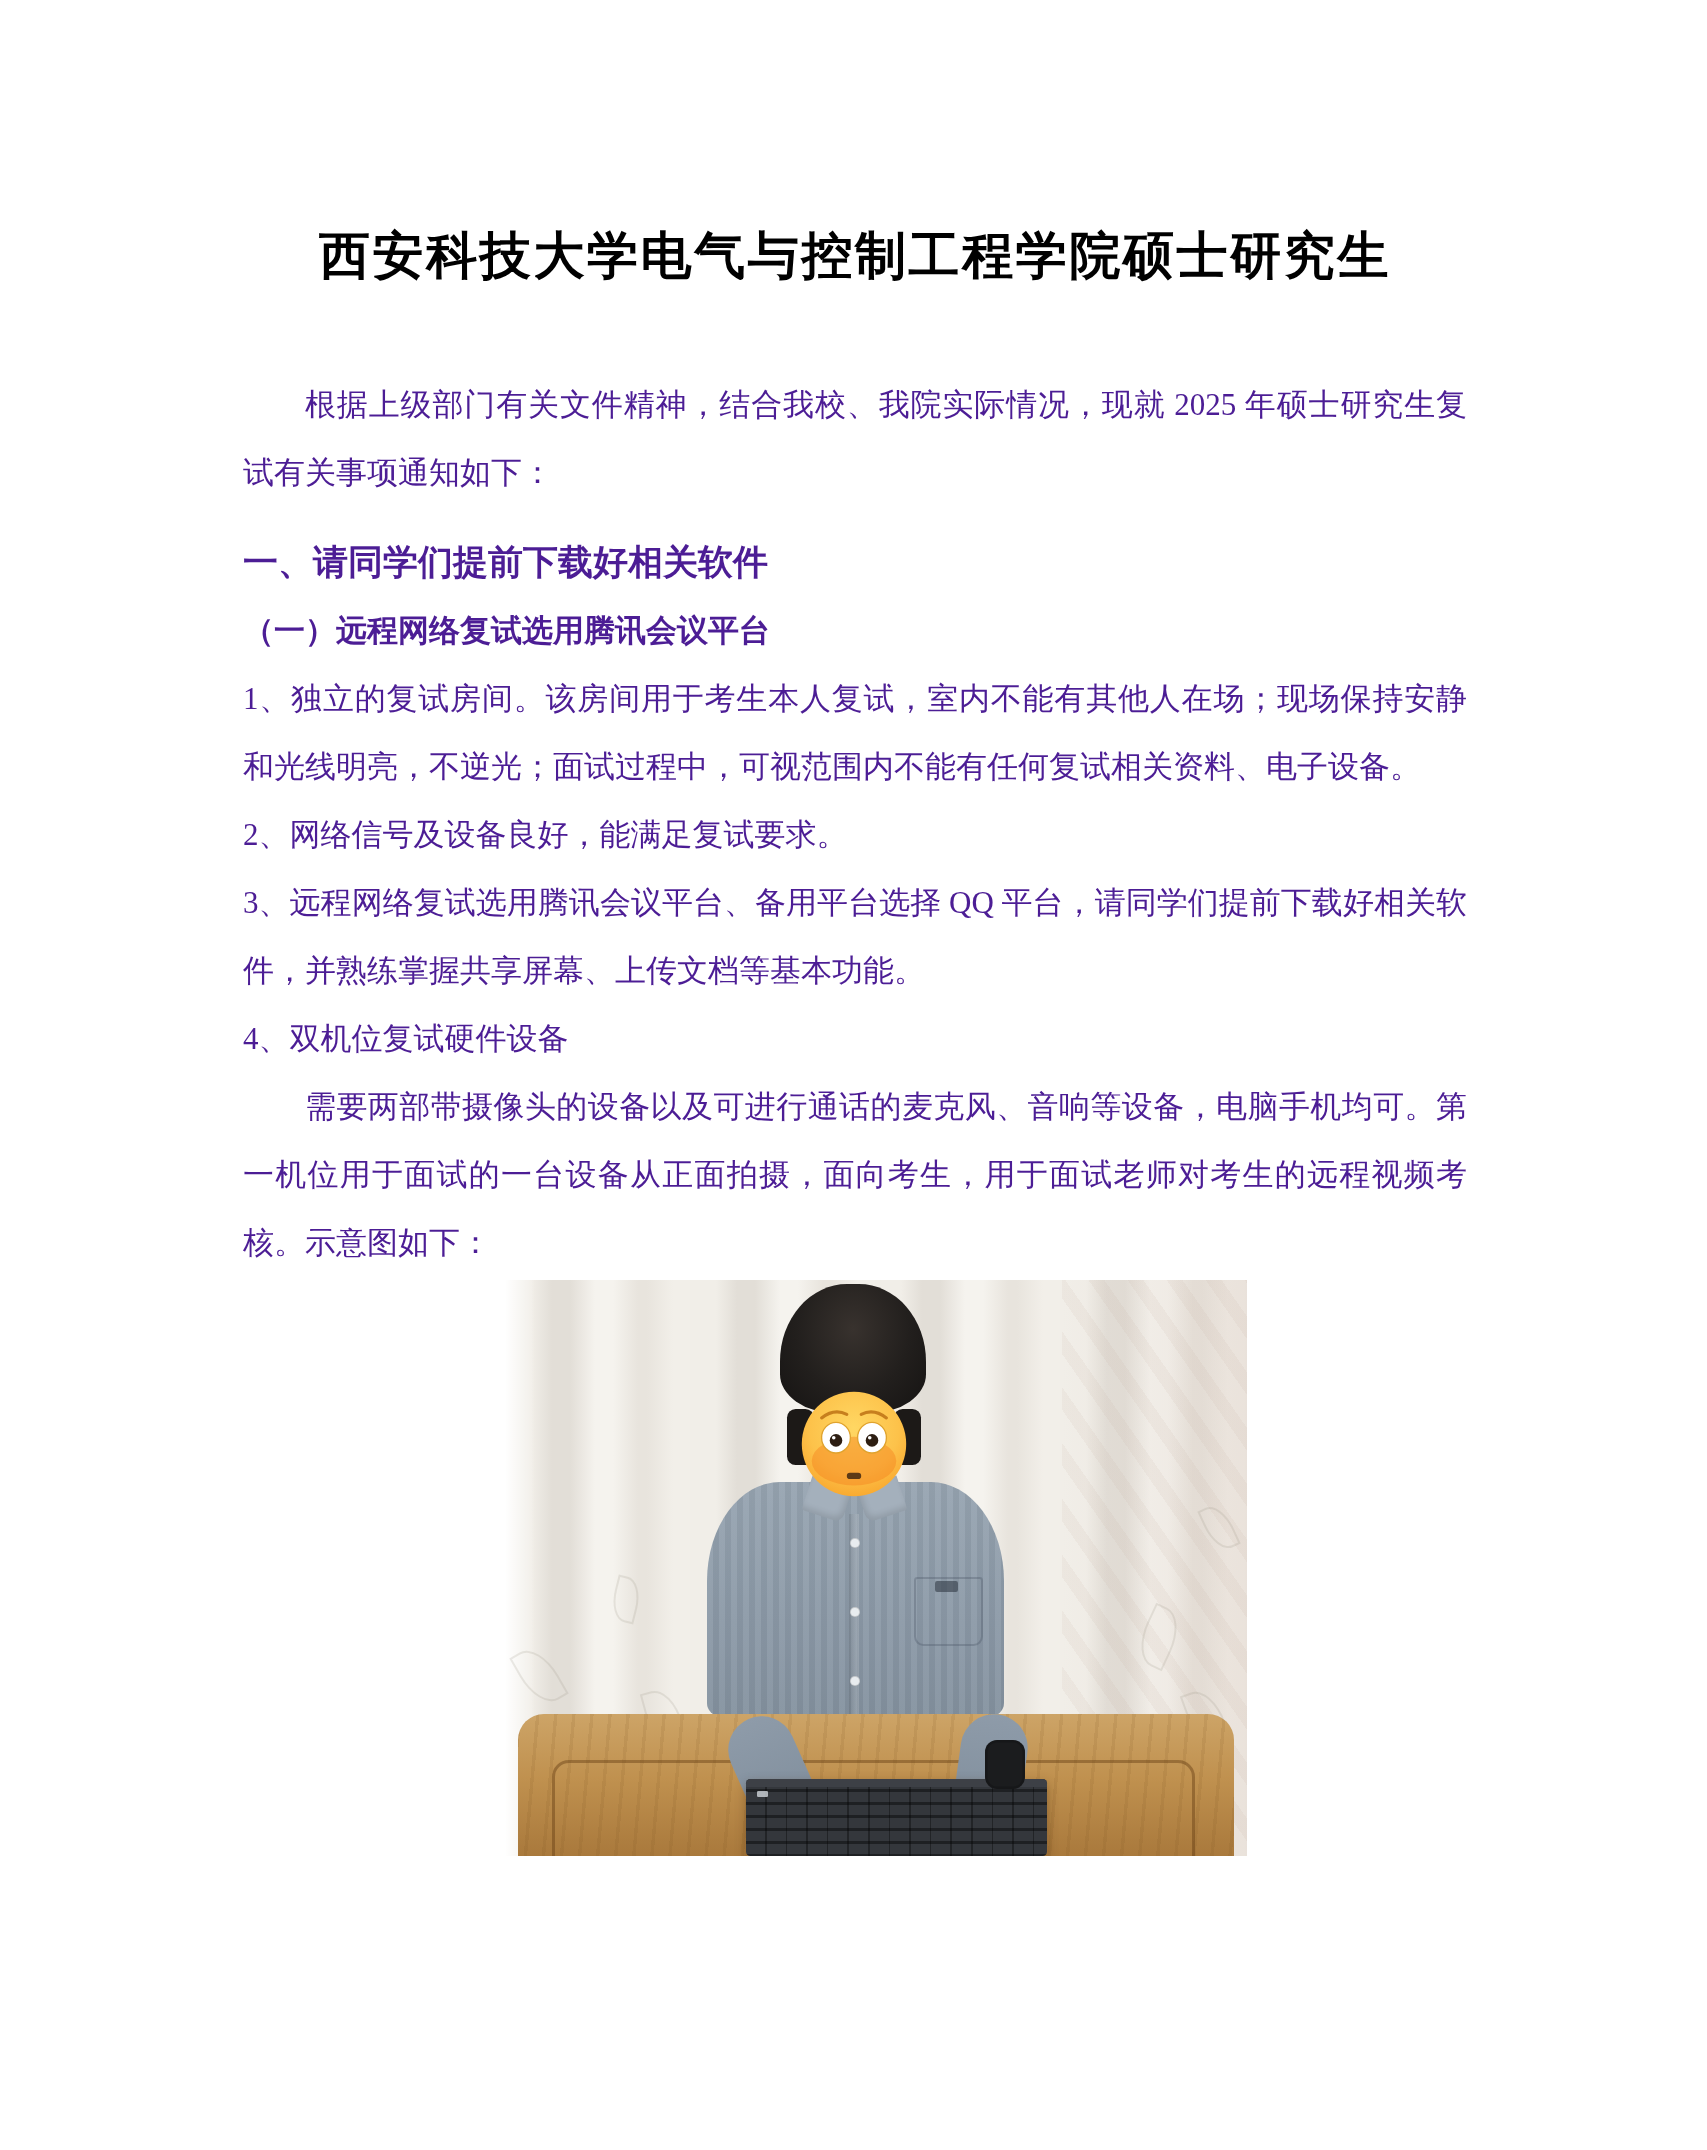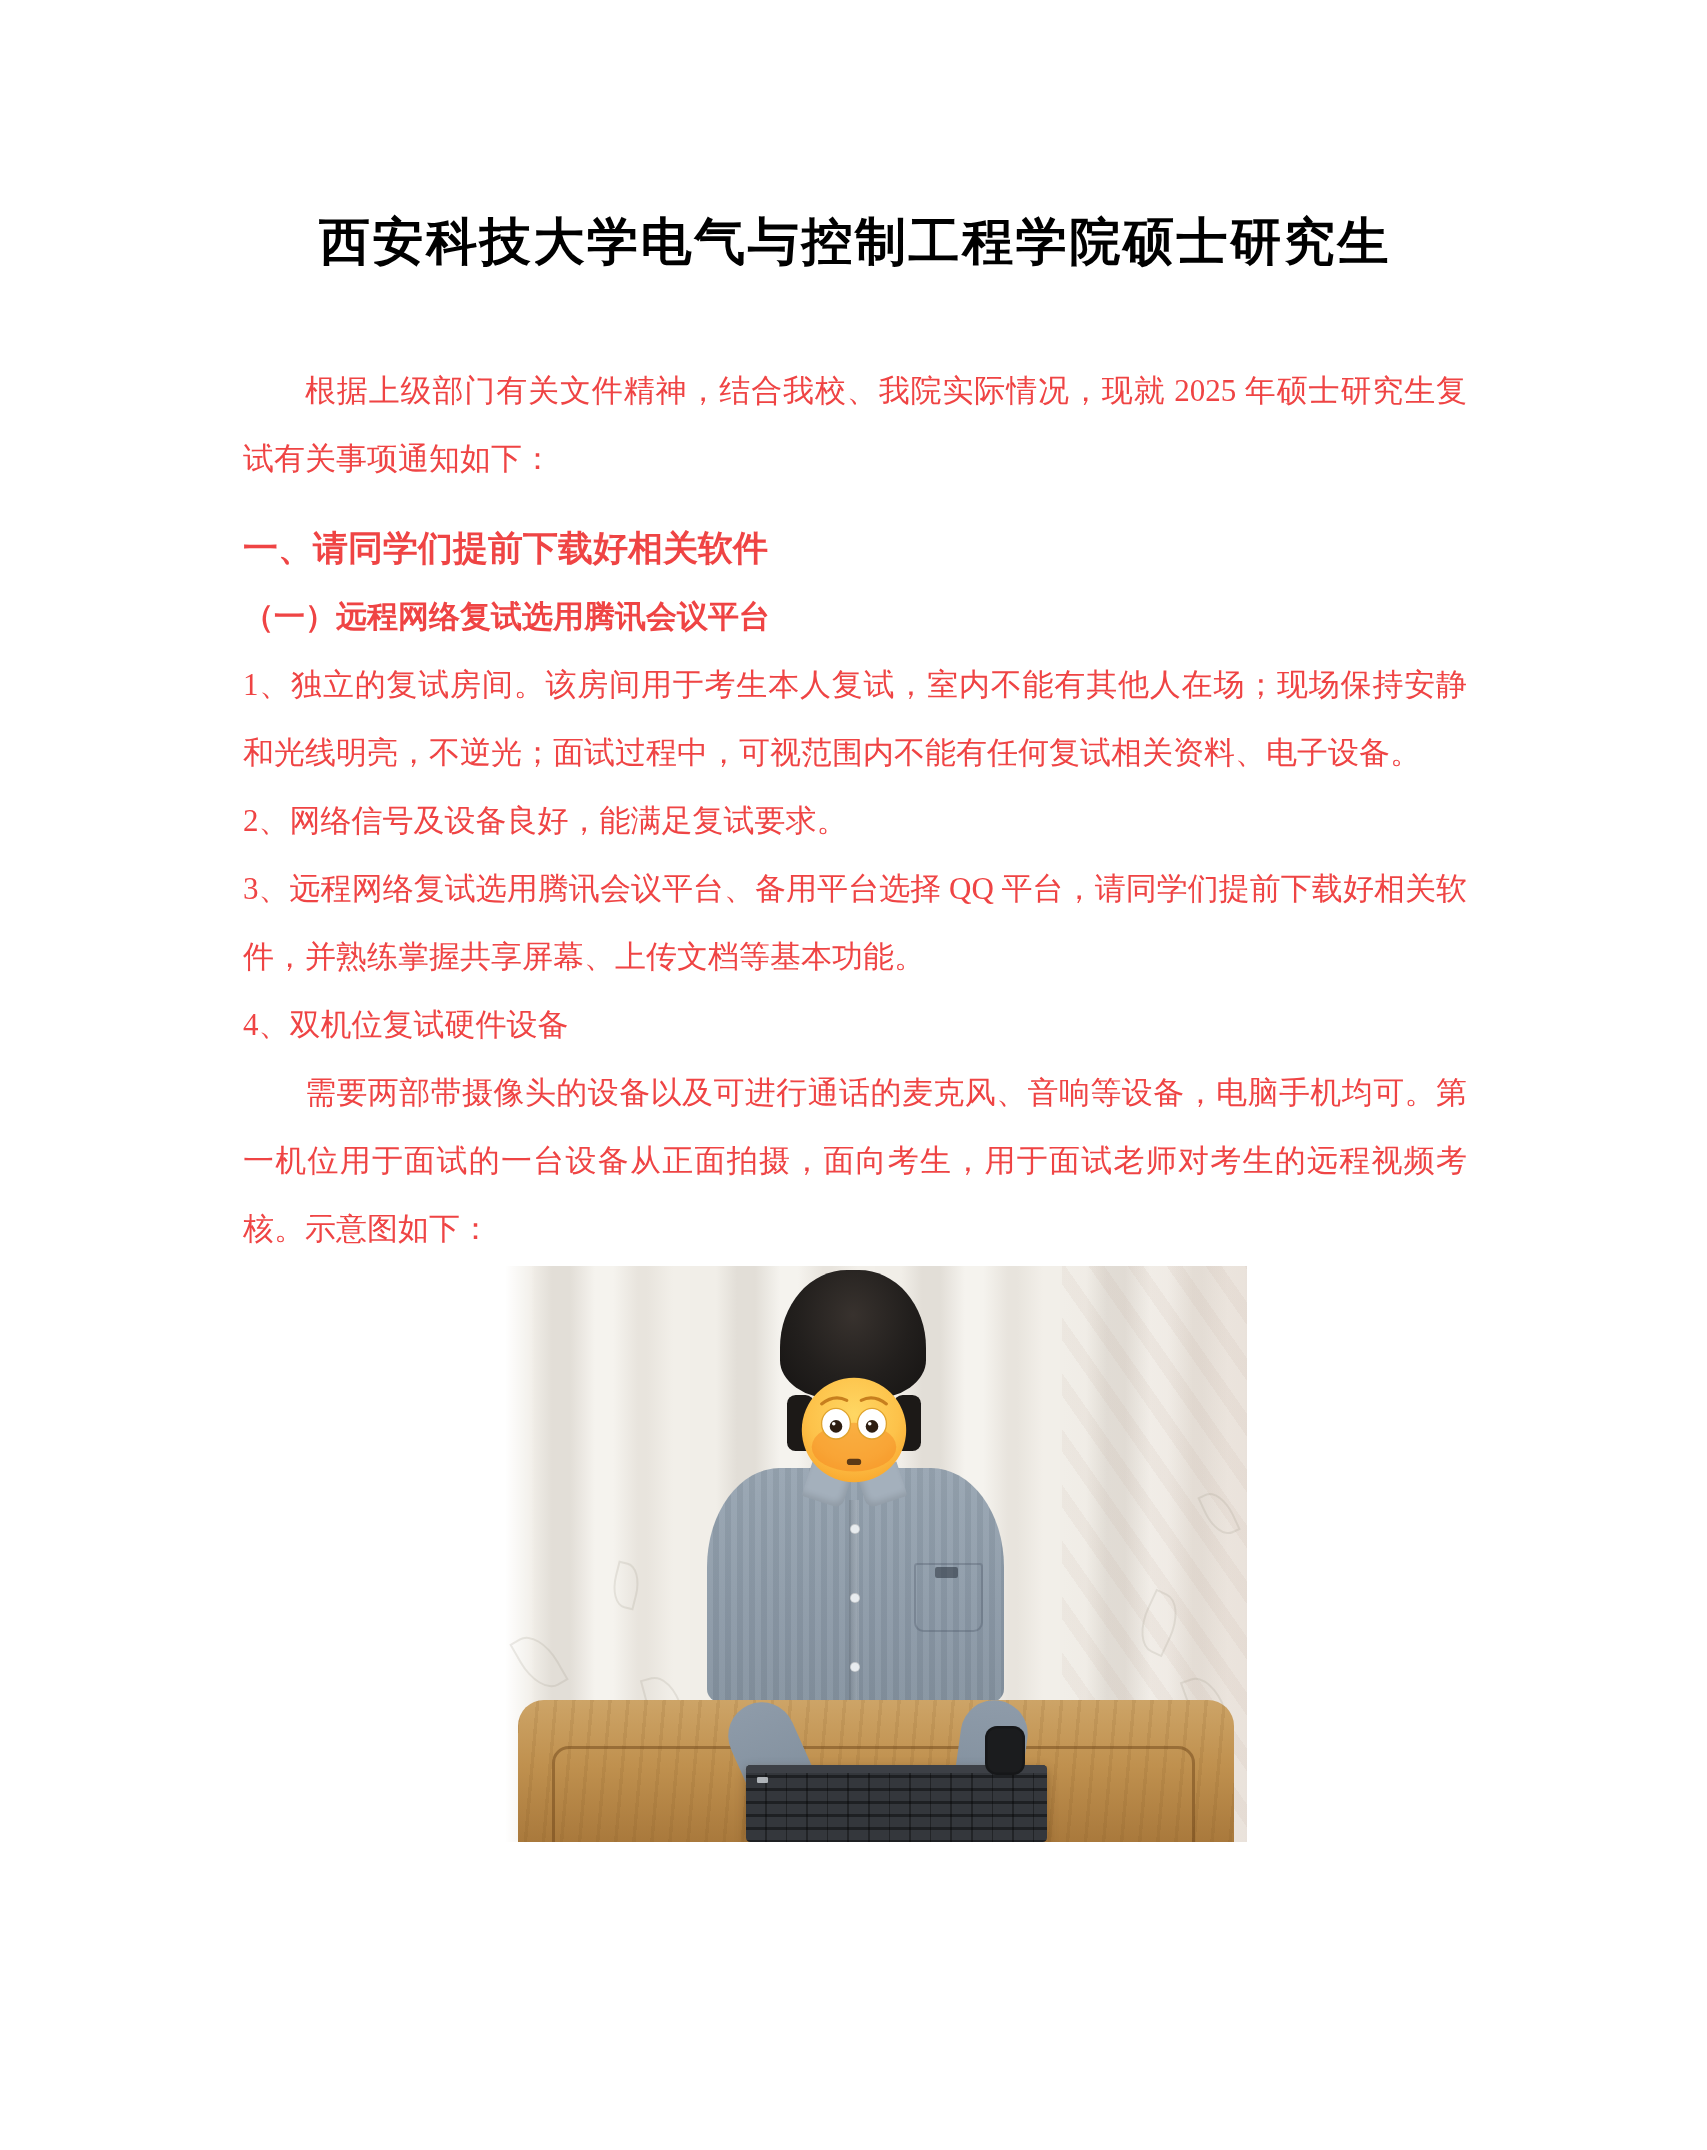--- a/index.html
+++ b/index.html
@@ -3,30 +3,30 @@
 <meta charset="utf-8">
 <style>
   html,body{margin:0;padding:0;background:#ffffff;}
   body{
     width:1707px;height:2414px;
     font-family:"Liberation Serif","DejaVu Serif",serif;
     color:#000000;
     position:relative;
   }
   .page{position:relative;width:1707px;height:2414px;overflow:hidden;background:#ffffff;}
-  .content{position:absolute;left:243px;top:0;width:1224px;}
+  .content{position:absolute;left:243px;top:14px;width:1224px;}
 
   .doc-title{
     text-align:center;font-weight:bold;font-size:51px;line-height:92px;
     letter-spacing:2.6px;color:#000;
   }
   .doc-title.first{margin-top:196px;}
 
   p{margin:0;}
-  .para{font-size:31px;line-height:68px;text-align:justify;color:#ef4444;}
+  .para{font-size:31px;line-height:68px;text-align:justify;color:#4c1d95;}
   .intro{margin-top:69px;text-indent:2em;}
   .h1{margin-top:21.5px;font-size:35px;font-weight:bold;line-height:68px;}
   .h2{margin-top:0;font-size:31px;font-weight:bold;line-height:68px;}
   .lead{text-indent:4.3em;}
   .item{text-indent:0;}
   .camera1{text-indent:2em;}
 
   
   figure.photo{
     margin:3.4px 0 0 262px;padding:0;

